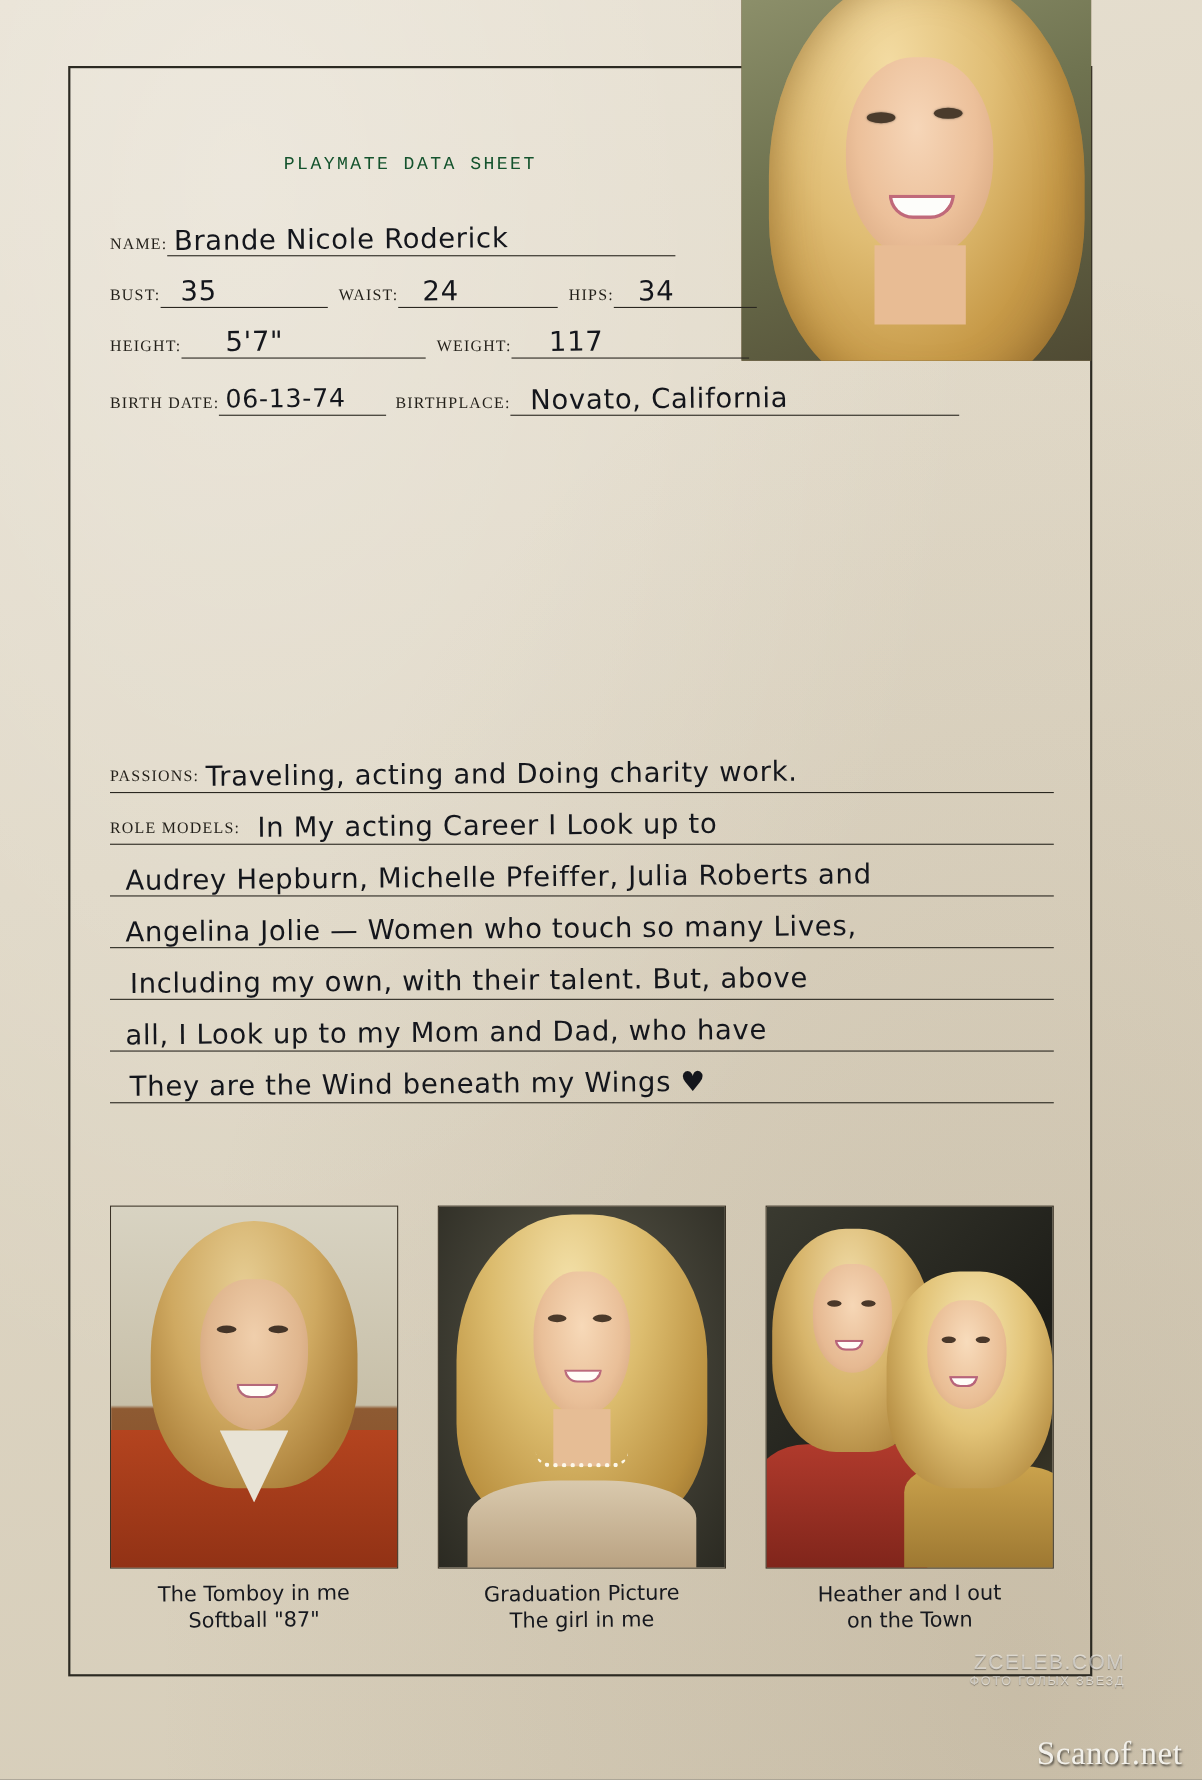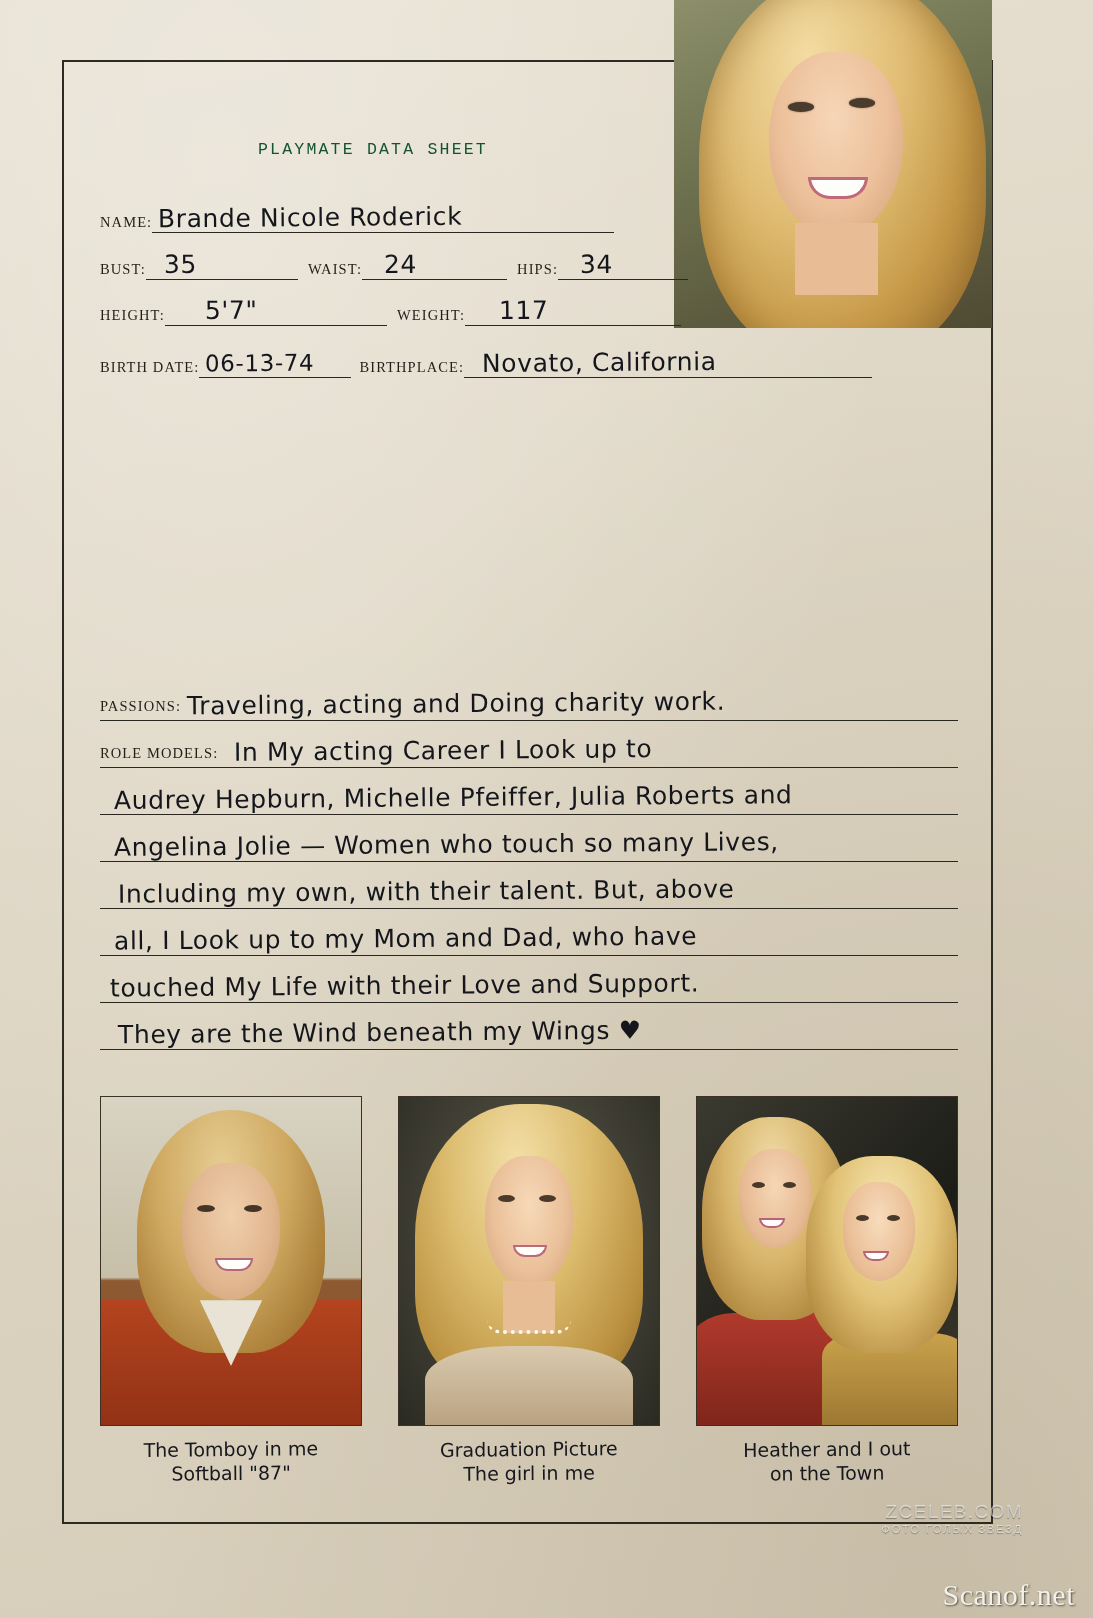--- a/index.html
+++ b/index.html
@@ -344,23 +344,20 @@
       <span class="hand" style="padding-left:14px">Audrey Hepburn, Michelle Pfeiffer, Julia Roberts and</span>
     </div>
     <div class="line">
       <span class="hand" style="padding-left:14px">Angelina Jolie — Women who touch so many Lives,</span>
     </div>
     <div class="line">
       <span class="hand" style="padding-left:18px">Including my own, with their talent. But, above</span>
     </div>
     <div class="line">
       <span class="hand" style="padding-left:14px">all, I Look up to my Mom and Dad, who have</span>
-    </div>
-    <div class="line">
-      <span class="hand" style="padding-left:10px">touched My Life with their Love and Support.</span>
     </div>
     <div class="line">
       <span class="hand" style="padding-left:18px">They are the Wind beneath my Wings ♥</span>
     </div>
   </div>
 
   <div class="photos">
 
     <div class="photo-cell">
       <div class="photo">

